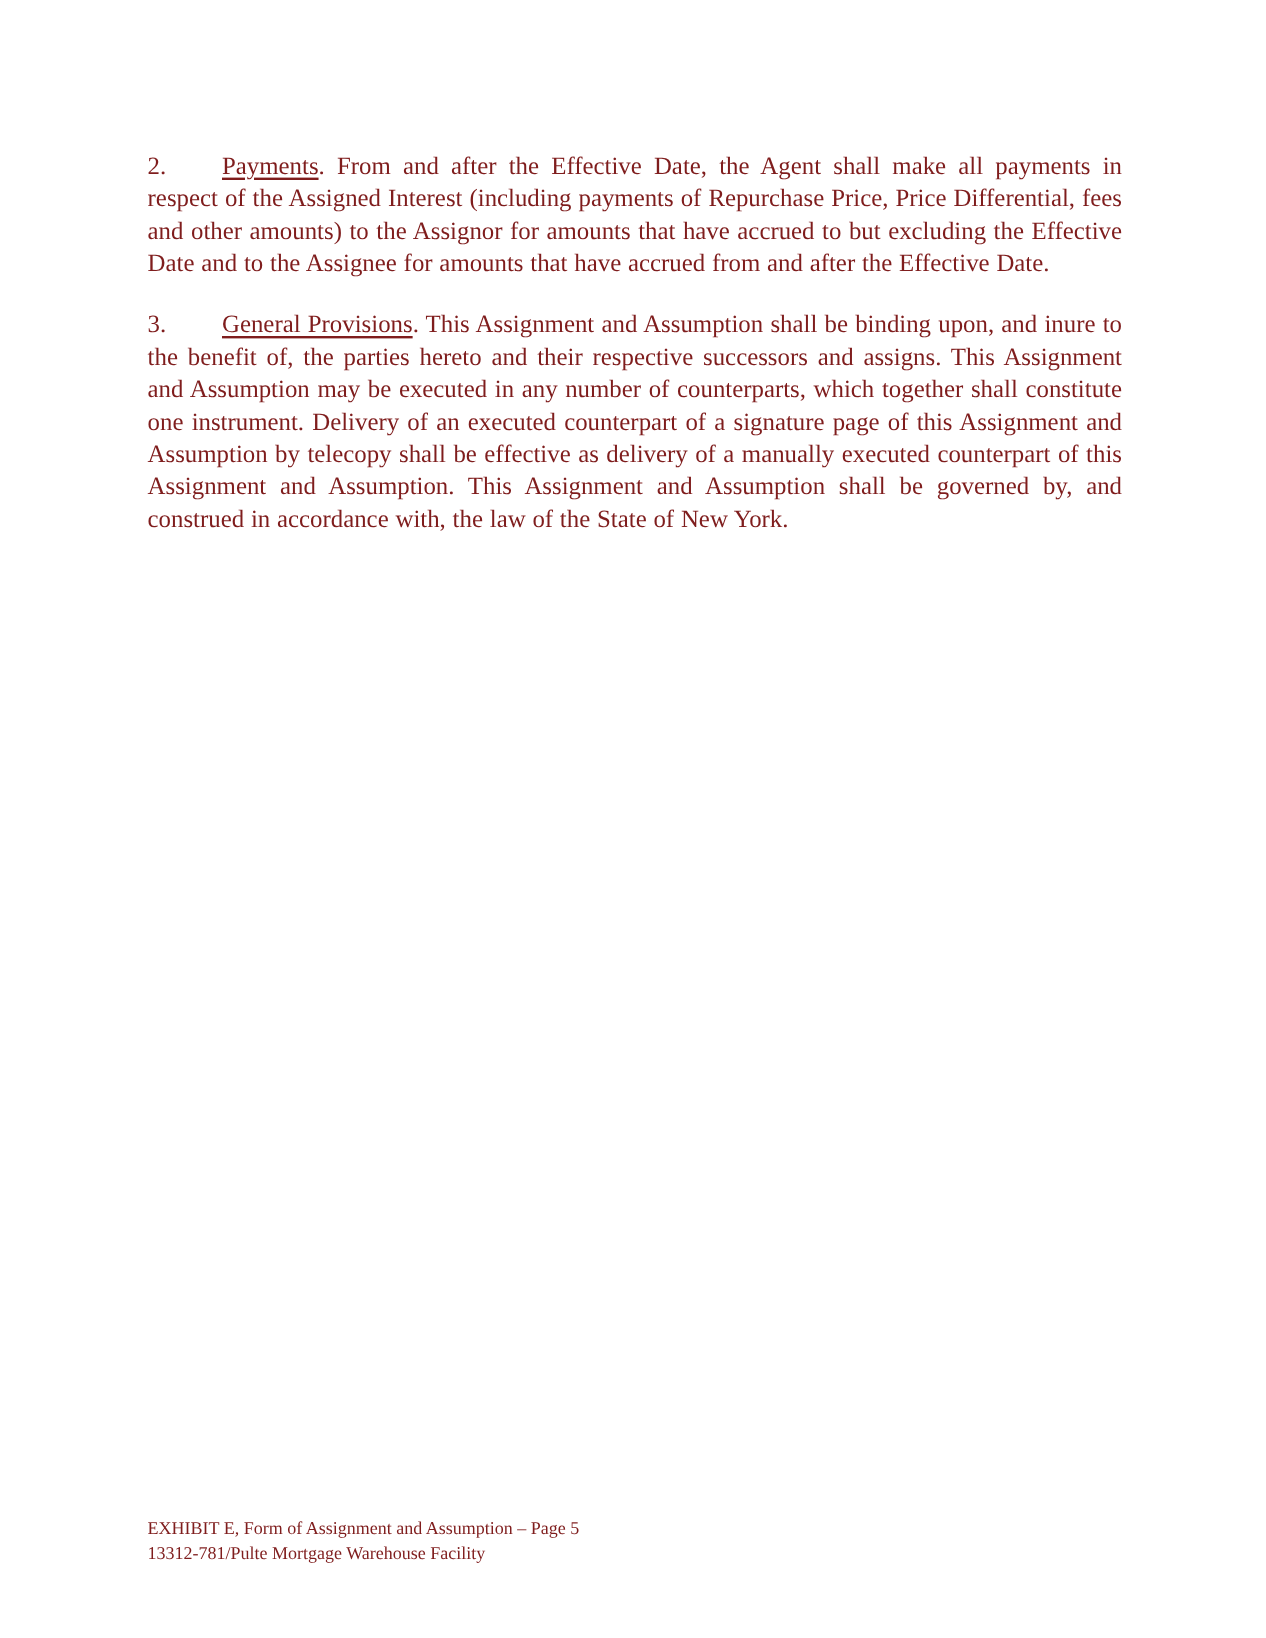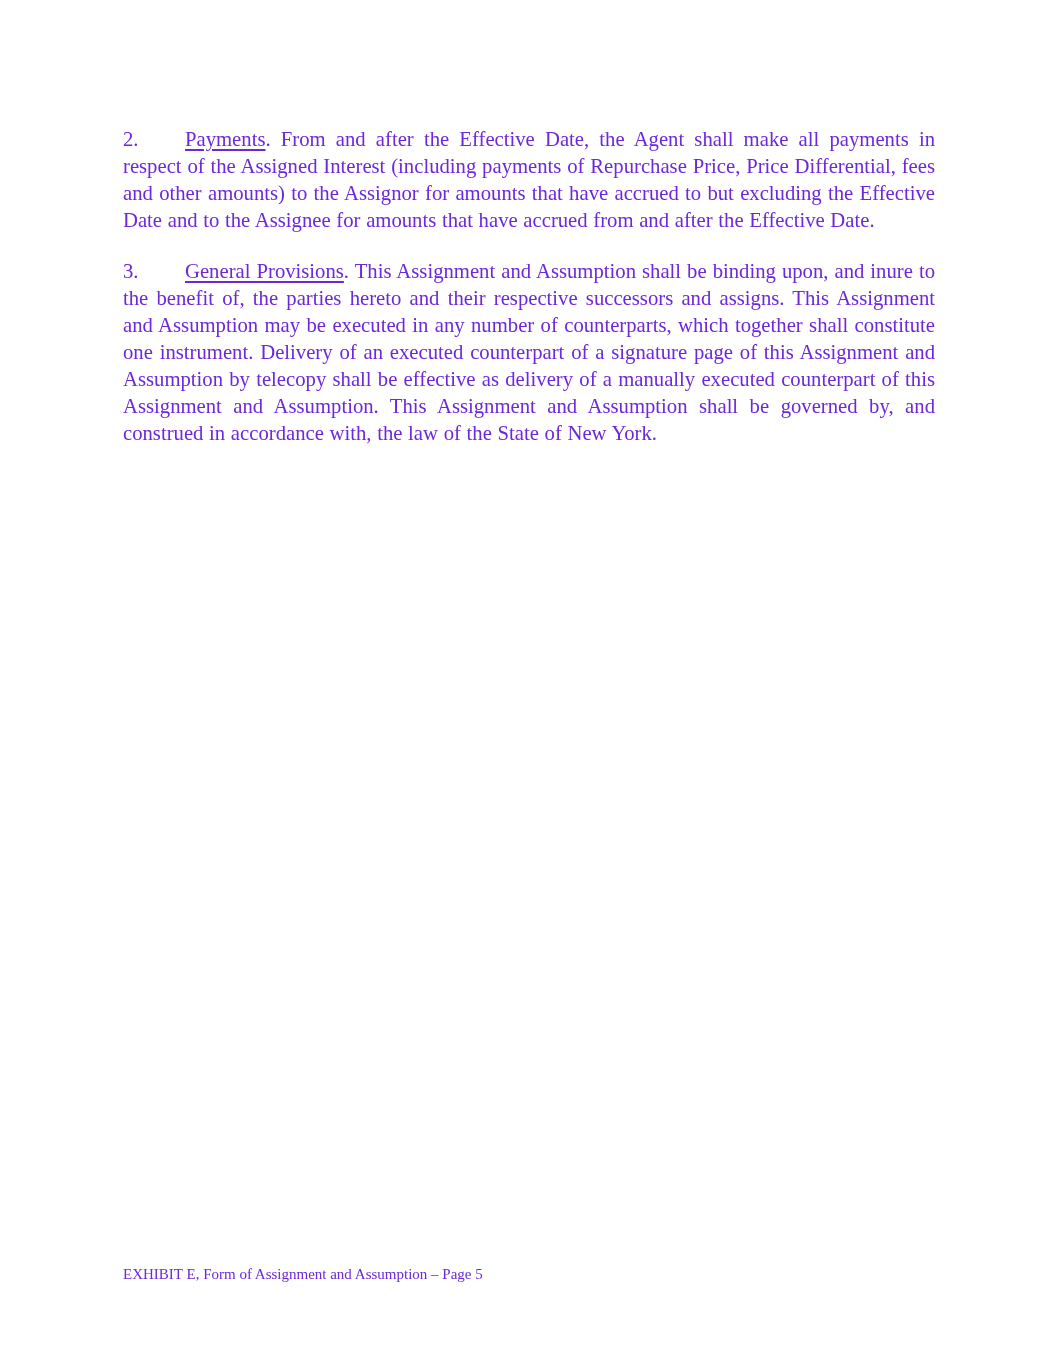--- a/index.html
+++ b/index.html
@@ -7,21 +7,21 @@
     padding: 0;
     background: #ffffff;
   }
   .page {
     position: relative;
     width: 1055px;
     height: 1365px;
     background: #ffffff;
     overflow: hidden;
     font-family: "Liberation Serif", "DejaVu Serif", serif;
-    color: #6d28d9;
+    color: #7f1d1d;
   }
   .content {
     position: absolute;
     left: 123px;
     top: 126px;
     width: 812px;
   }
   .para {
     margin: 0 0 24px 0;
     font-size: 20.7px;
@@ -60,15 +60,16 @@
   <div class="content">
 
     <p class="para"><span class="para-number">2.</span><span class="para-heading">Payments</span><span>.  From and after the Effective Date, the Agent shall make all payments in respect of the Assigned Interest (including payments of Repurchase Price, Price Differential, fees and other amounts) to the Assignor for amounts that have accrued to but excluding the Effective Date and to the Assignee for amounts that have accrued from and after the Effective Date.</span></p>
 
     <p class="para"><span class="para-number">3.</span><span class="para-heading">General Provisions</span><span>.  This Assignment and Assumption shall be binding upon, and inure to the benefit of, the parties hereto and their respective successors and assigns. This Assignment and Assumption may be executed in any number of counterparts, which together shall constitute one instrument. Delivery of an executed counterpart of a signature page of this Assignment and Assumption by telecopy shall be effective as delivery of a manually executed counterpart of this Assignment and Assumption.  This Assignment and Assumption shall be governed by, and construed in accordance with, the law of the State of New York.</span></p>
 
   </div>
 
   <div class="footer">
     <div class="footer-line1">EXHIBIT E, Form of Assignment and Assumption – Page 5</div>
+    <div class="footer-line2">13312-781/Pulte Mortgage Warehouse Facility</div>
   </div>
 
 </div>
 
 </body></html>

